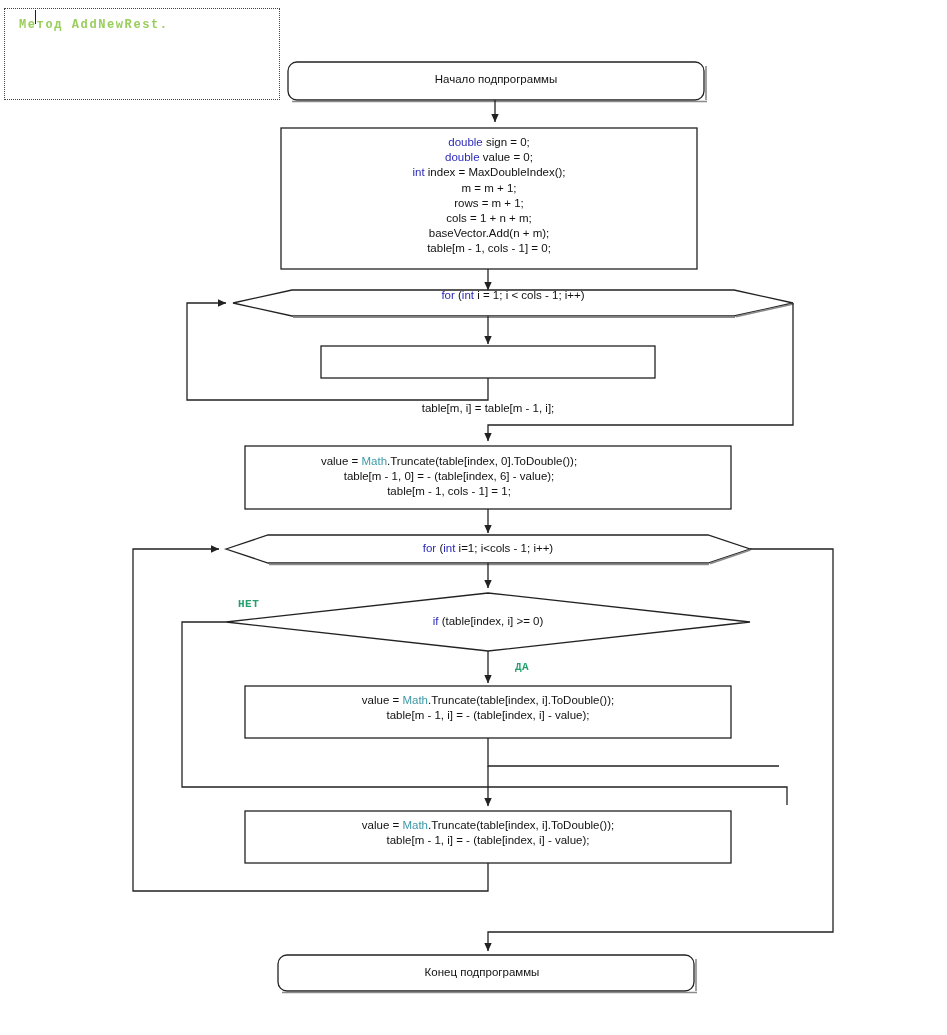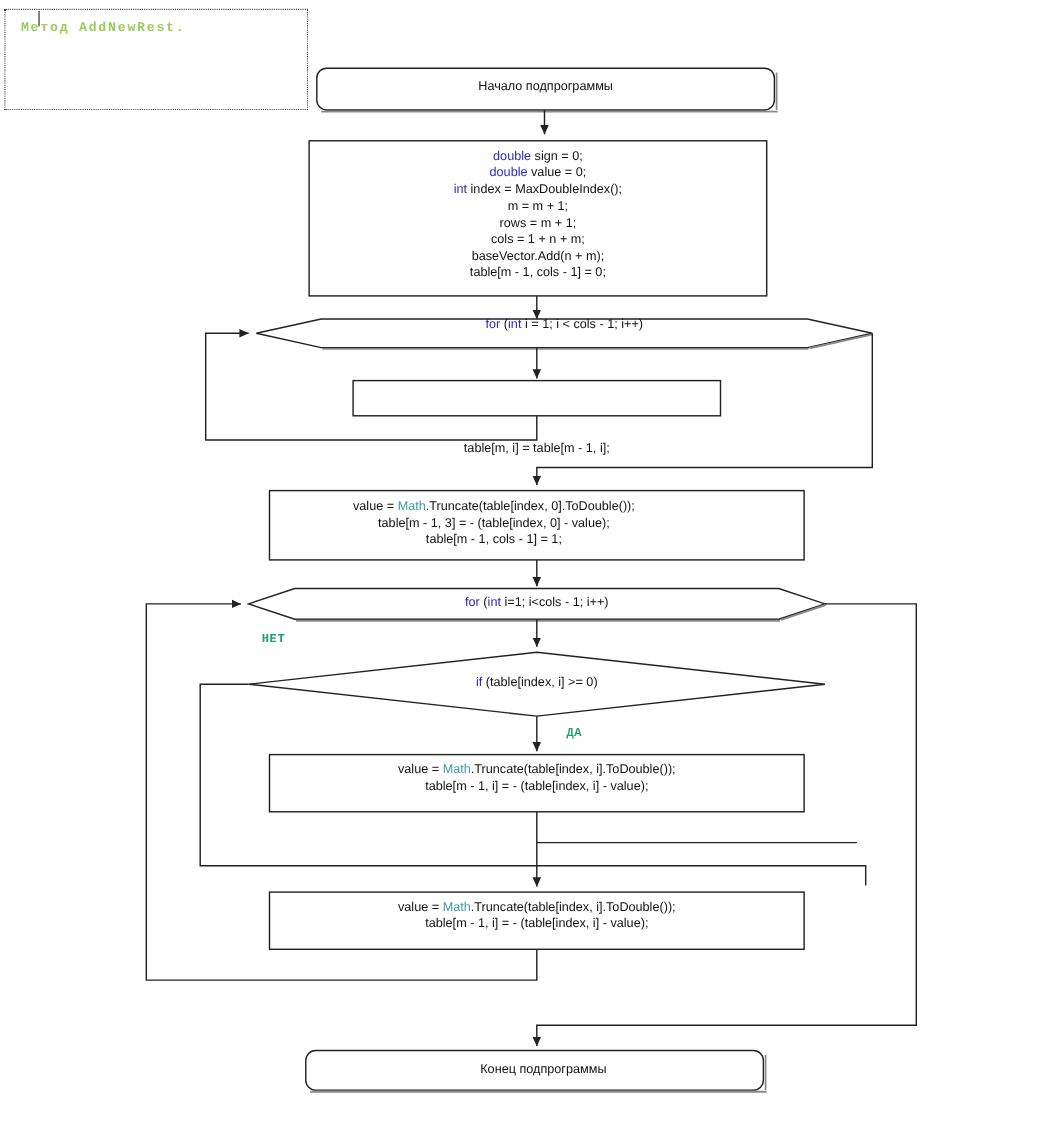--- a/index.html
+++ b/index.html
@@ -92,28 +92,28 @@
   <div class="ttl-txt">Метод AddNewRest.</div>
 
   <div class="node-txt" style="left:288px;top:72px;width:416px;">Начало подпрограммы</div>
 
   <div class="node-txt" style="left:281px;top:135px;width:416px;"><span class="kw">double </span><span>sign = 0;</span><br><span class="kw">double </span><span>value = 0;</span><br><span class="kw">int </span><span>index = MaxDoubleIndex();</span><br><span>m = m + 1;</span><br><span>rows = m + 1;</span><br><span>cols = 1 + n + m;</span><br><span>baseVector.Add(n + m);</span><br><span>table[m - 1, cols - 1] = 0;</span></div>
 
   <div class="node-txt" style="left:292px;top:288px;width:442px;"><span class="kw">for </span><span>(</span><span class="kw">int </span><span>i = 1; i &lt; cols - 1; i++)</span></div>
 
   <div class="node-txt" style="left:321px;top:354px;width:334px;margin-top:47px;"><span>table[m, i] = table[m - 1, i];</span></div>
 
-  <div class="node-txt" style="left:245px;top:454px;width:408px;"><span>value = </span><span class="cls">Math</span><span>.Truncate(table[index, 0].ToDouble());</span><br><span>table[m - 1, 3] = - (table[index, 0] - value);</span><br><span>table[m - 1, cols - 1] = 1;</span></div>
+  <div class="node-txt" style="left:245px;top:454px;width:408px;"><span>value = </span><span class="cls">Math</span><span>.Truncate(table[index, 0].ToDouble());</span><br><span>table[m - 1, 0] = - (table[index, 6] - value);</span><br><span>table[m - 1, cols - 1] = 1;</span></div>
 
   <div class="node-txt" style="left:268px;top:541px;width:440px;"><span class="kw">for </span><span>(</span><span class="kw">int </span><span>i=1; i&lt;cols - 1; i++)</span></div>
 
   <div class="node-txt" style="left:258px;top:614px;width:460px;"><span class="kw">if </span><span>(table[index, i] &gt;= 0)</span></div>
 
   <div class="node-txt" style="left:245px;top:693px;width:486px;"><span>value = </span><span class="cls">Math</span><span>.Truncate(table[index, i].ToDouble());</span><br><span>table[m - 1, i] = - (table[index, i] - value);</span></div>
 
   <div class="node-txt" style="left:245px;top:818px;width:486px;"><span>value = </span><span class="cls">Math</span><span>.Truncate(table[index, i].ToDouble());</span><br><span>table[m - 1, i] = - (table[index, i] - value);</span></div>
 
-  <div class="node-txt" style="left:278px;top:965px;width:408px;margin-left:12px;">Конец подпрограммы</div>
+  <div class="node-txt" style="left:278px;top:965px;width:408px;">Конец подпрограммы</div>
 
-  <div class="lbl" style="left:238px;top:576px;">НЕТ</div>
+  <div class="lbl" style="left:238px;top:598px;">НЕТ</div>
   <div class="lbl" style="left:515px;top:661px;">ДА</div>
 
 </div>
 
 </body></html>

